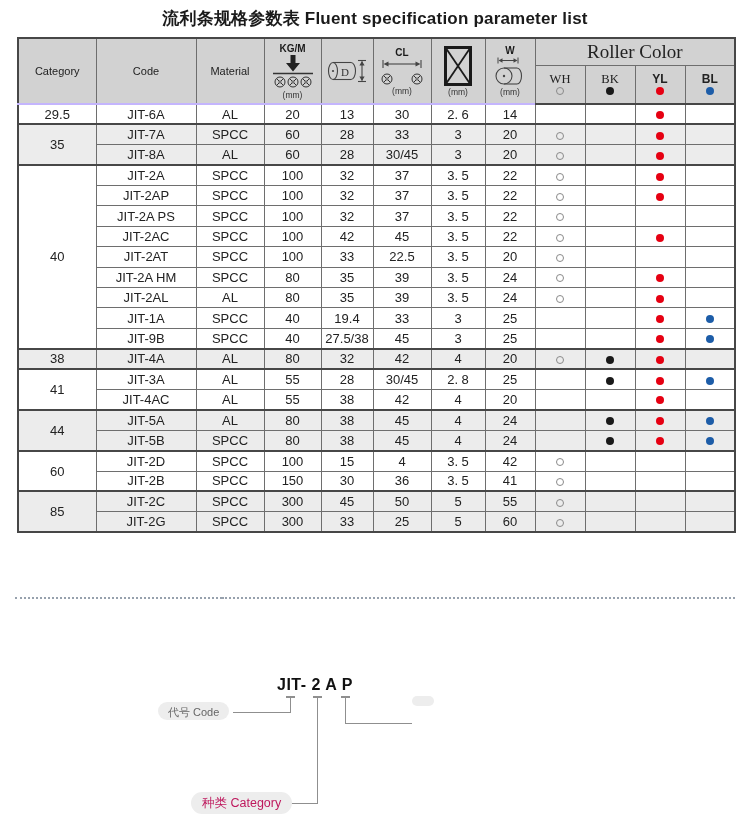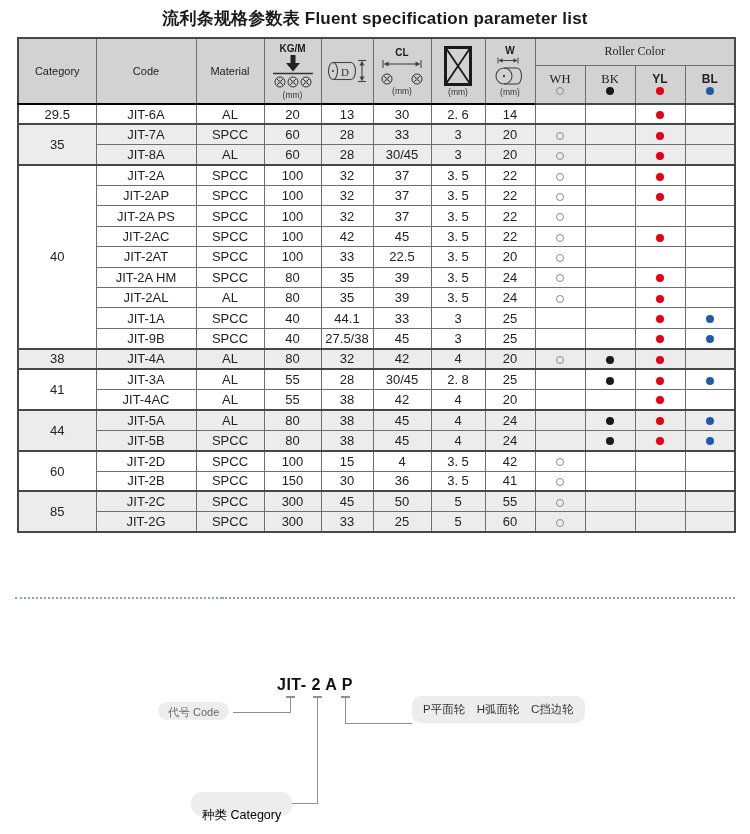--- a/index.html
+++ b/index.html
@@ -23,34 +23,34 @@
     border: 2px solid #474747;
   }
   #spec th, #spec td {
     border: 1px solid #6e6e6e;
     text-align: center; vertical-align: middle;
     padding: 0; color: #222;
   }
   #spec thead th { background: #d2d2d2; font-weight: normal; }
   #spec thead tr:last-child th { border-bottom: 2px solid #474747; height: 39px; }
   .h-main { font-size: 11px; }
-  .h-roller { font-family: "Liberation Serif", serif; font-size: 12px; height: 27px; }
+  .h-roller { font-family: "Liberation Serif", serif; font-size: 19px; height: 27px; }
   .stack { display: flex; flex-direction: column; align-items: center; justify-content: center; gap: 1px; }
   .ic-label { font-size: 10px; font-weight: bold; color: #1a1a1a; line-height: 11px; }
   .mm { font-size: 8.5px; color: #333; line-height: 9px; }
   .serif { font-family: "Liberation Serif", serif; font-size: 12.5px; line-height: 13px; }
   .sansb { font-weight: bold; font-size: 12px; line-height: 13px; }
   .dot {
     display: inline-block; width: 8px; height: 8px; border-radius: 50%;
     vertical-align: middle;
   }
   #spec tbody td { height: 20.4px; font-size: 13px; background: #ffffff; }
   #spec tbody tr.shade td { background: #ececec; }
   #spec tbody tr.group-start td { border-top: 2px solid #474747; }
-  #spec tbody tr:first-child td { border-top: 2px solid #000000; margin-left: 44px; }
+  #spec tbody tr:first-child td { border-top: 2px solid #c4b5fd; margin-left: 44px; }
   svg.hicon { display: block; }
   svg.hicon * { vector-effect: non-scaling-stroke; }
 
   
   #sec2 {
     position: absolute; top: 597px; left: 15px; right: 15px;
     display: flex; align-items: center;
   }
   .dotline { border-top: 2px dotted #97a1ad; height: 0; }
   .dotline.left { width: 207px; }
@@ -70,21 +70,21 @@
   .hline { position: absolute; height: 1px; background: #8f8f8f; }
   .pill {
     position: absolute; background: #ededed; white-space: nowrap;
   }
   #pill-code {
     left: 158px; top: 702px; height: 18px; line-height: 20px;
     padding: 0 10px; border-radius: 10px; font-size: 11px; color: #666;
   }
   #pill-category {
     left: 191px; top: 792px; height: 22px; line-height: 22px;
-    padding: 12px 11px; border-radius: 11px; font-size: 12.5px; color: #000000;
+    padding: 0 11px; border-radius: 11px; font-size: 12.5px; color: #be185d;
   }
   #wheel-box {
     position: absolute; left: 412px; top: 696px;
     padding: 5px 11px; border-radius: 9px; background: #ededed;
     font-size: 11.5px; color: #333; line-height: 17px; white-space: nowrap;
   }
 </style>
 </head>
 <body>
 
@@ -372,21 +372,21 @@
           <td>24</td>
           <td><span class="dot" style="background: transparent; border: 1px solid rgb(138, 138, 138);"></span></td>
           <td></td>
           <td><span class="dot" style="background: rgb(230, 0, 18);"></span></td>
           <td></td>
         </tr>
         <tr>
           <td>JIT-1A</td>
           <td>SPCC</td>
           <td>40</td>
-          <td>44.1</td>
+          <td>19.4</td>
           <td>33</td>
           <td>3</td>
           <td>25</td>
           <td></td>
           <td></td>
           <td><span class="dot" style="background: rgb(230, 0, 18);"></span></td>
           <td><span class="dot" style="background: rgb(29, 93, 168);"></span></td>
         </tr>
         <tr>
           <td>JIT-9B</td>
@@ -539,16 +539,15 @@
   <div class="vline" style="left:290px; top:697px; height:16px;"></div>
   <div class="vline" style="left:317px; top:697px; height:107px;"></div>
   <div class="vline" style="left:345px; top:697px; height:27px;"></div>
   <div class="hline" style="left:233px; top:712px; width:58px;"></div>
   <div class="hline" style="left:283px; top:803px; width:35px;"></div>
   <div class="hline" style="left:345px; top:723px; width:67px;"></div>
 
   <div id="pill-code" class="pill">代号 Code</div>
   <div id="pill-category" class="pill">种类 Category</div>
   <div id="wheel-box">
-    <div>P平面轮　H弧面轮　C挡边轮</div>
   </div>
 
 </div>
 
 </body></html>

